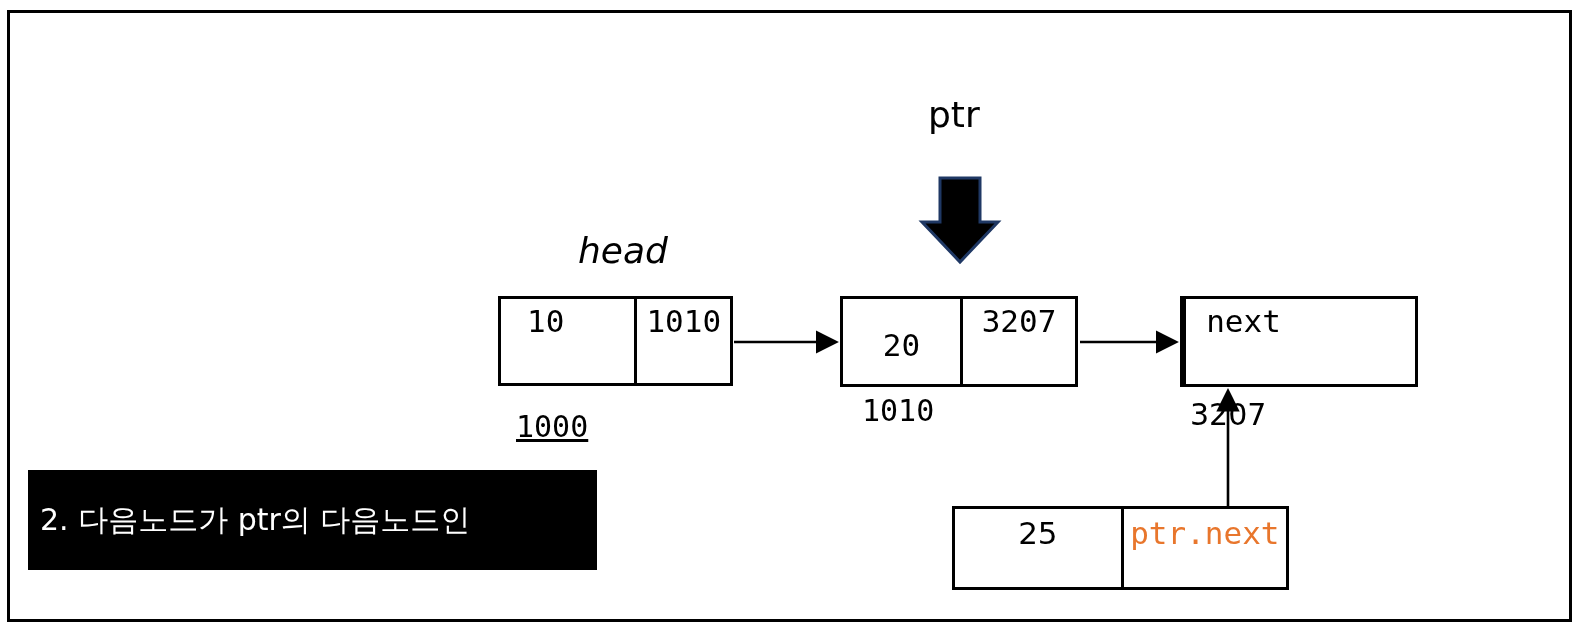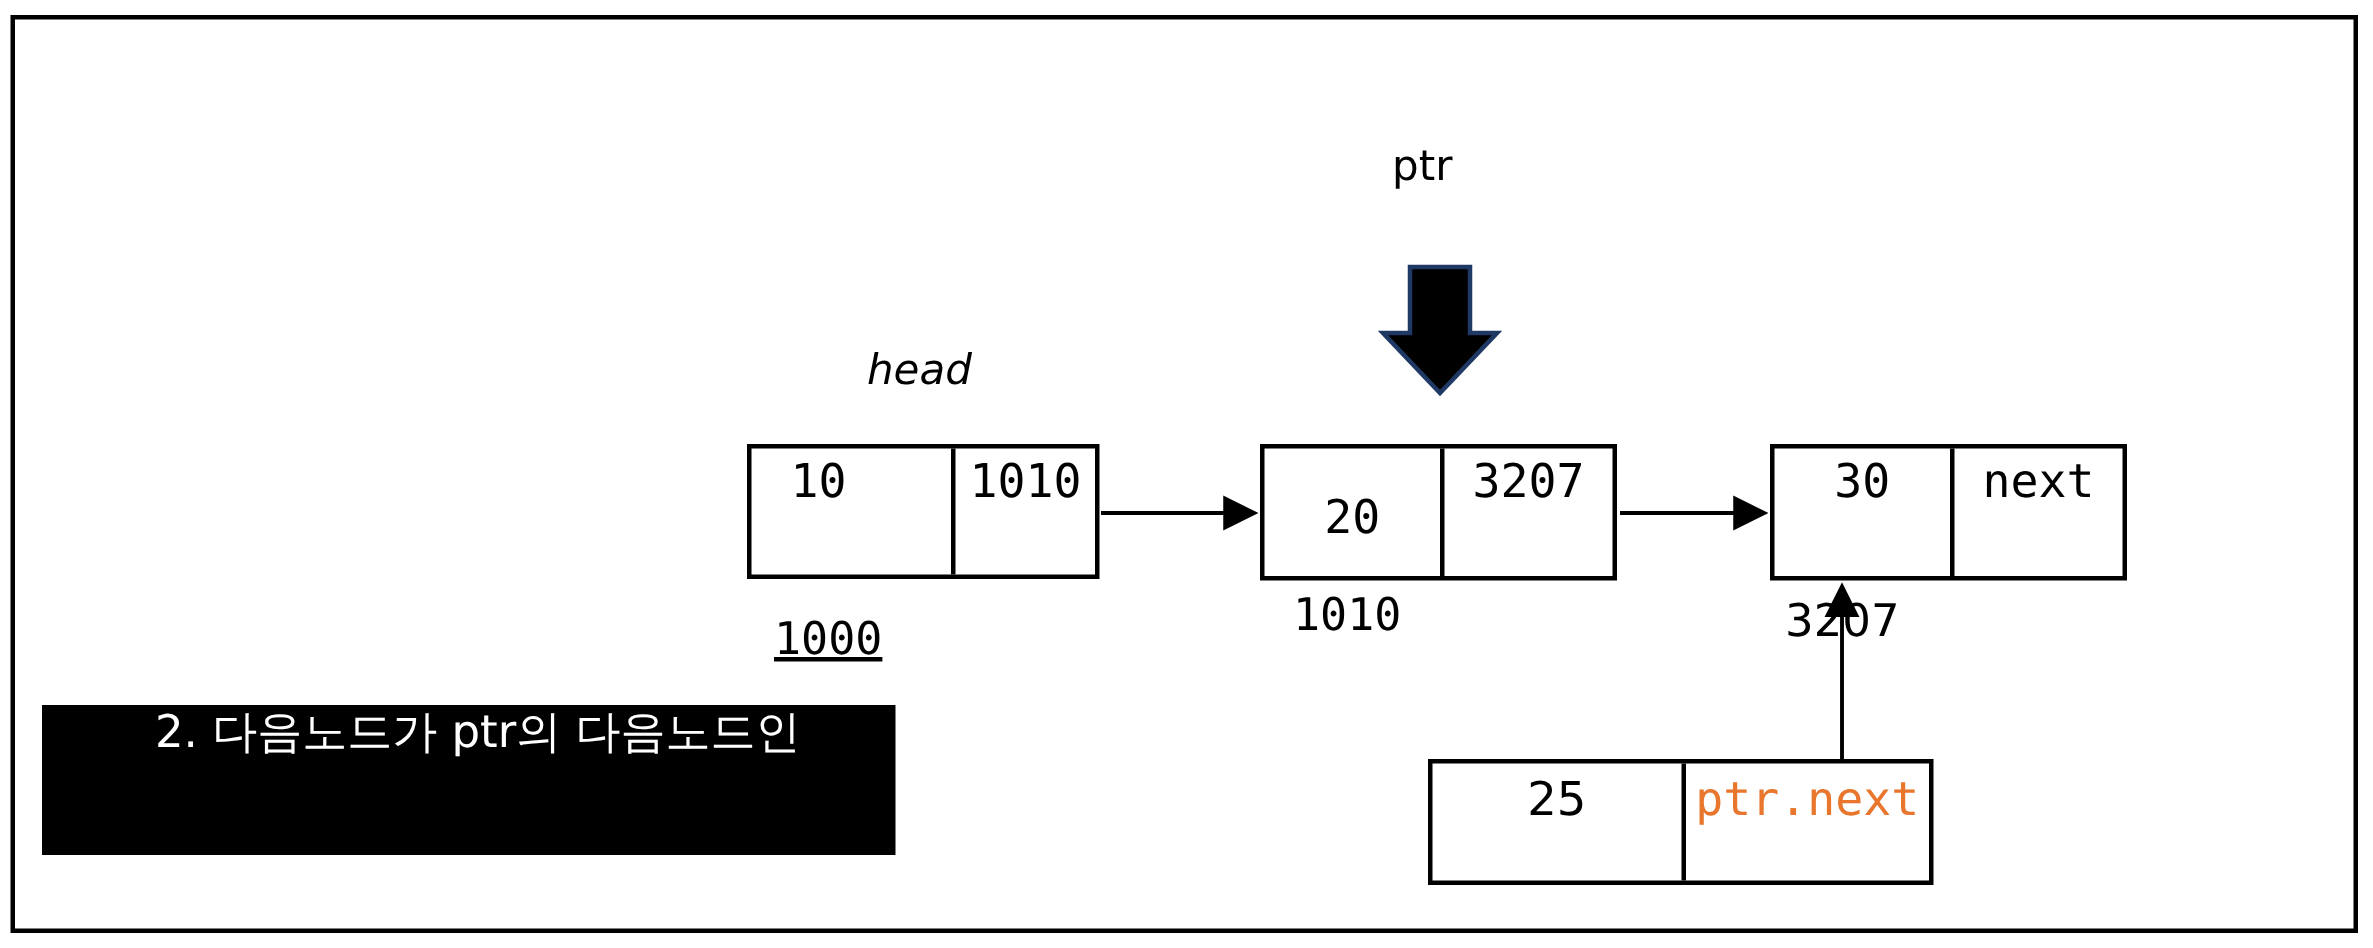--- a/index.html
+++ b/index.html
@@ -71,21 +71,21 @@
     line-height: 1;
     white-space: pre;
   }
   .addr.sansaddr {
     font-family: "DejaVu Sans", sans-serif;
   }
   
   .varlabel {
     position: absolute;
     font-family: "DejaVu Sans", sans-serif;
-    font-size: 28px;
+    font-size: 36px;
     color: #000000;
     line-height: 1;
     white-space: pre;
   }
   
   .layer {
     position: absolute;
     left: 0;
     top: 0;
     width: 1582px;
@@ -95,21 +95,21 @@
   
   .caption {
     position: absolute;
     left: 28px;
     top: 470px;
     width: 569px;
     height: 100px;
     background: #000000;
     color: #ffffff;
     display: flex;
-    flex-direction: row;
+    flex-direction: column;
     align-items: center;
     justify-content: center;
     font-family: "DejaVu Sans", sans-serif;
     font-size: 30px;
     line-height: 1.28;
     text-align: center;
     white-space: pre;
   }
   .caption .line1 { align-self: flex-start; margin-left: 12px; }
   .caption .line2 { align-self: center; }
@@ -143,23 +143,20 @@
     <div class="cell" style="width:120px;margin-top:24px;">
       <span class="mono">20</span>
     </div>
     <div class="cell right" style="width:118px;">
       <span class="mono">3207</span>
     </div>
   </div>
   <div class="addr" style="left:862px; top:396px;">1010</div>
 
   <div class="node" style="left:1180px; top:296px; width:238px; height:91px;">
-    <div class="cell" style="width:120px;">
-      <span class="mono">30</span>
-    </div>
     <div class="cell right" style="width:118px;">
       <span class="mono">next</span>
     </div>
   </div>
   <div class="addr sansaddr" style="left:1190px; top:400px;">3207</div>
 
   <div class="node" style="left:952px; top:506px; width:337px; height:84px;">
     <div class="cell" style="width:192px; padding-top:9px;">
       <span class="sans">25</span>
     </div>

